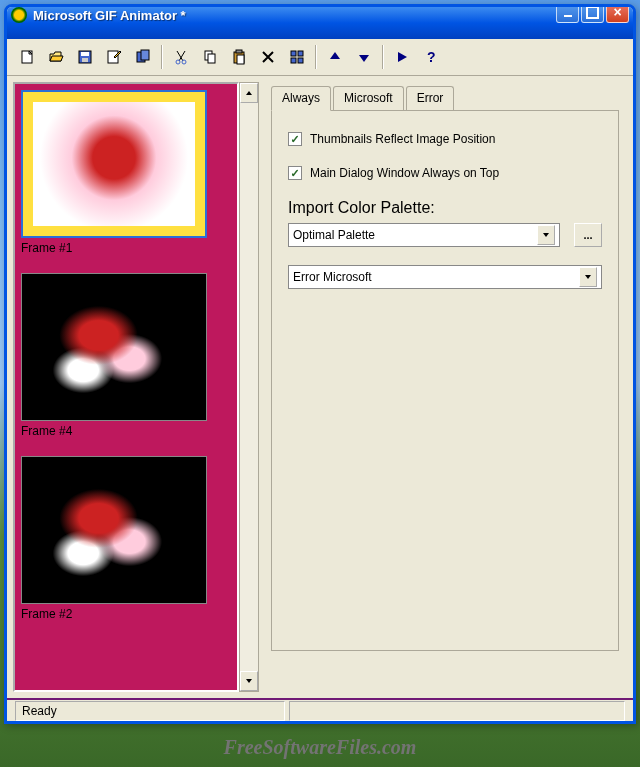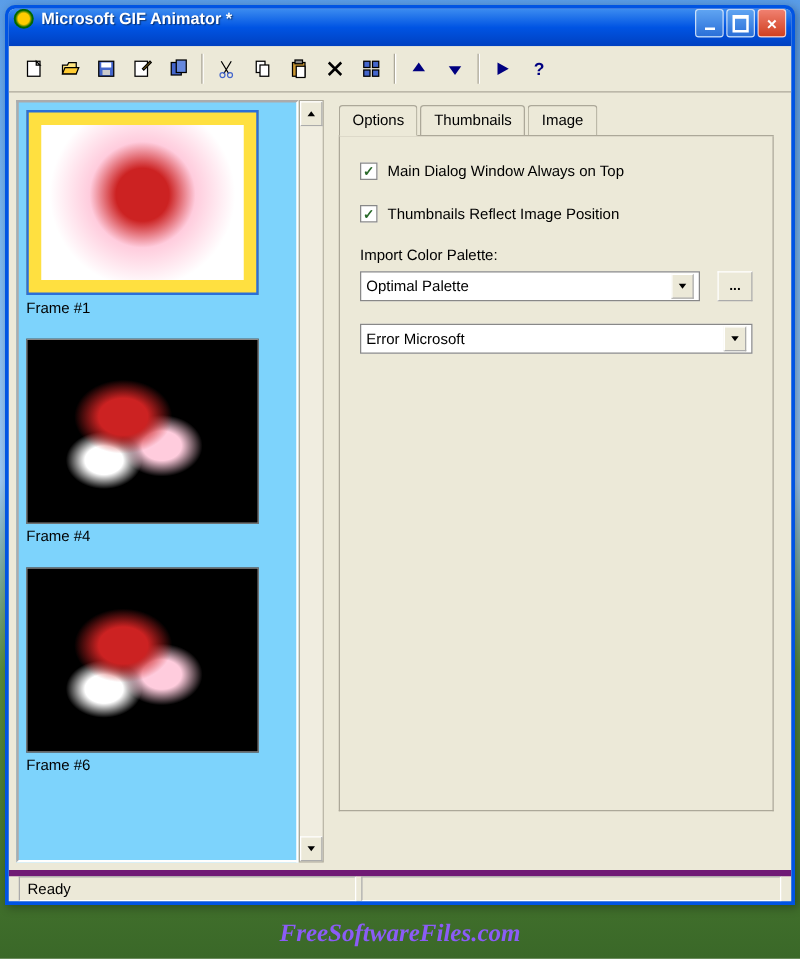--- a/index.html
+++ b/index.html
@@ -18,22 +18,22 @@
   background: #ece9d8;
   border: 3px solid #0054e3;
   border-radius: 8px 8px 0 0;
   overflow: hidden;
   box-shadow: 2px 2px 8px rgba(0,0,0,0.3);
 }
 .titlebar {
   height: 30px;
   background: linear-gradient(180deg, #3c8cf0 0%, #0054e3 50%, #0040c0 100%);
   display: flex;
-  align-items: flex-start;
-  padding: 0 4px;
+  align-items: flex-end;
+  padding: 16px 4px;
   color: white;
   font-weight: bold;
   font-size: 13px;
 }
 .titlebar-icon {
   width: 16px; height: 16px;
   background: radial-gradient(circle, #ffcc00 40%, #006600 60%);
   border-radius: 50%;
   margin-right: 6px;
 }
@@ -74,21 +74,21 @@
   height: calc(100% - 30px - 38px - 24px);
   padding: 6px;
   gap: 4px;
 }
 .frame-panel {
   width: 246px;
   display: flex;
 }
 .frame-list {
   flex: 1;
-  background: #7dd3fc;
+  background: #be185d;
   border: 2px inset #fff;
   overflow: hidden;
   padding: 6px;
 }
 .frame-item {
   margin-bottom: 18px;
 }
 .frame-thumb {
   width: 186px;
   height: 148px;
@@ -146,21 +146,21 @@
   height: 540px;
 }
 .checkrow { display: flex; align-items: flex-start; margin-bottom: 18px; gap: 8px; }
 .checkbox {
   width: 14px; height: 14px; border: 1px solid #888; background: #fff;
   display: flex; align-items: center; justify-content: center;
   cursor: pointer; flex-shrink: 0; margin-top: 1px;
 }
 .checkbox.checked::after { content: "✓"; color: #2a6a2a; font-size: 11px; font-weight: bold; }
 .checklabel { font-size: 12px; line-height: 1.35; }
-.field-label { font-size: 12px; margin-bottom: 6px; margin-top: 8px; }
+.field-label { font-size: 16px; margin-bottom: 6px; margin-top: 8px; }
 .combo-row { display: flex; gap: 14px; align-items: center; margin-bottom: 18px; }
 .combo {
   flex: 1;
   height: 24px;
   border: 1px solid #888;
   background: #fff;
   display: flex; align-items: center;
   padding: 0 4px;
   font-size: 12px;
   cursor: pointer;
@@ -175,35 +175,35 @@
 .browse-btn {
   width: 28px; height: 24px;
   border: 1px outset #fff;
   background: #ece9d8;
   display:flex;align-items:center;justify-content:center;
   cursor: pointer;
   font-weight: bold;
 }
 .statusbar {
   height: 24px;
-  border-top: 5px solid #701a75;
+  border-top: 2px solid #701a75;
   display: flex;
   align-items: center;
   padding: 0 8px;
   font-size: 12px;
 }
 .status-cell { flex:0 0 270px; border: 1px inset #fff; padding: 2px 6px; height: 20px; }
 .status-rest { flex:1; border: 1px inset #fff; height: 20px; margin-left: 4px; }
 .watermark {
   position: absolute;
   bottom: 8px; left: 0; right: 0;
   text-align: center;
   font-size: 20px;
   font-weight: bold;
-  color: #8b5cf6;
+  color: #737373;
   font-style: italic;
   font-family: Georgia, serif;
 }
 svg { display: block; }
 </style>
 </head>
 <body>
 
 <div class="window">
   <div class="titlebar">
@@ -310,52 +310,52 @@
         <div class="frame-item">
           <div class="frame-thumb selected thumb1"></div>
           <div class="frame-label">Frame #1</div>
         </div>
         <div class="frame-item">
           <div class="frame-thumb thumb2"></div>
           <div class="frame-label">Frame #4</div>
         </div>
         <div class="frame-item">
           <div class="frame-thumb thumb3"></div>
-          <div class="frame-label">Frame #6</div>
+          <div class="frame-label">Frame #2</div>
         </div>
       </div>
       <div class="scrollbar">
         <div class="sbarrow">
             <svg width="8" height="8">
               <path d="M4 2 L7 6 L1 6 Z" fill="#000"></path>
             </svg>
           </div>
         <div class="sbtrack"></div>
         <div class="sbarrow">
             <svg width="8" height="8">
               <path d="M4 6 L7 2 L1 2 Z" fill="#000"></path>
             </svg>
           </div>
       </div>
     </div>
 
     <div class="right-panel">
       <div class="tabs">
-        <div class="tab active">Options</div>
-        <div class="tab">Thumbnails</div>
-        <div class="tab">Image</div>
+        <div class="tab active">Always</div>
+        <div class="tab">Microsoft</div>
+        <div class="tab">Error</div>
       </div>
       <div class="tab-content">
         <div class="checkrow">
           <div class="checkbox checked"></div>
-          <div class="checklabel">Main Dialog Window Always on Top</div>
+          <div class="checklabel">Thumbnails Reflect Image Position</div>
         </div>
         <div class="checkrow">
           <div class="checkbox checked"></div>
-          <div class="checklabel">Thumbnails Reflect Image Position</div>
+          <div class="checklabel">Main Dialog Window Always on Top</div>
         </div>
         <div class="field-label">Import Color Palette:</div>
         <div class="combo-row">
           <div class="combo">
             <span>Optimal Palette</span>
             <div class="combo-arrow">
                 <svg width="8" height="8">
                   <path d="M1 2 L7 2 L4 6 Z" fill="#000"></path>
                 </svg>
               </div>

